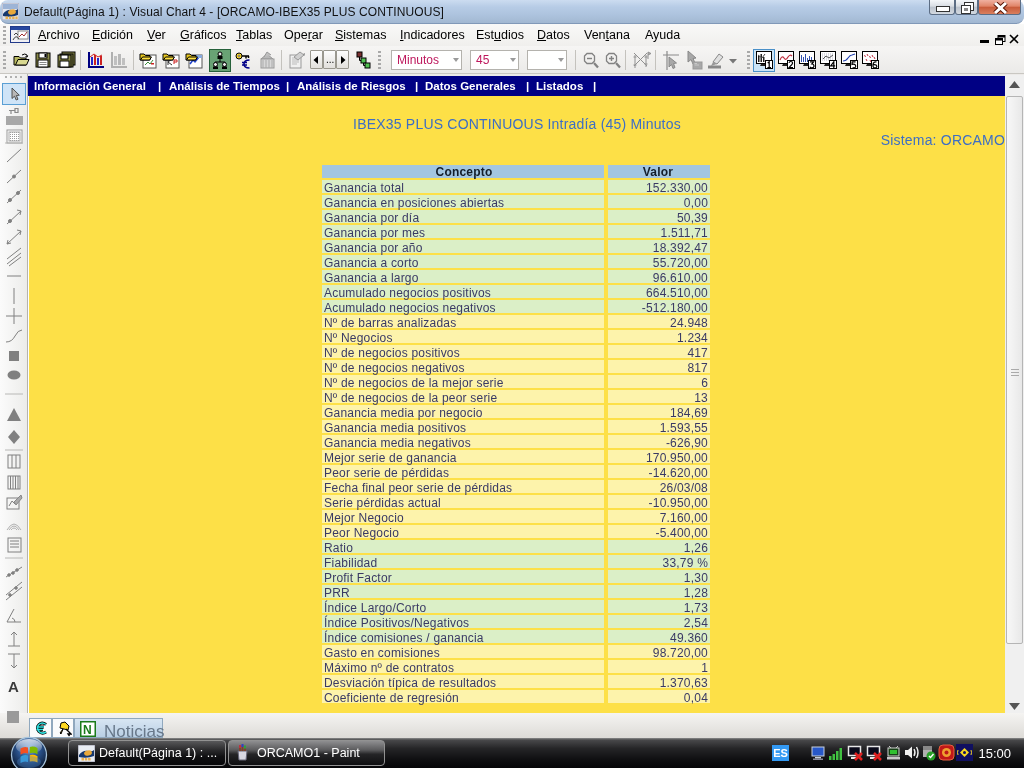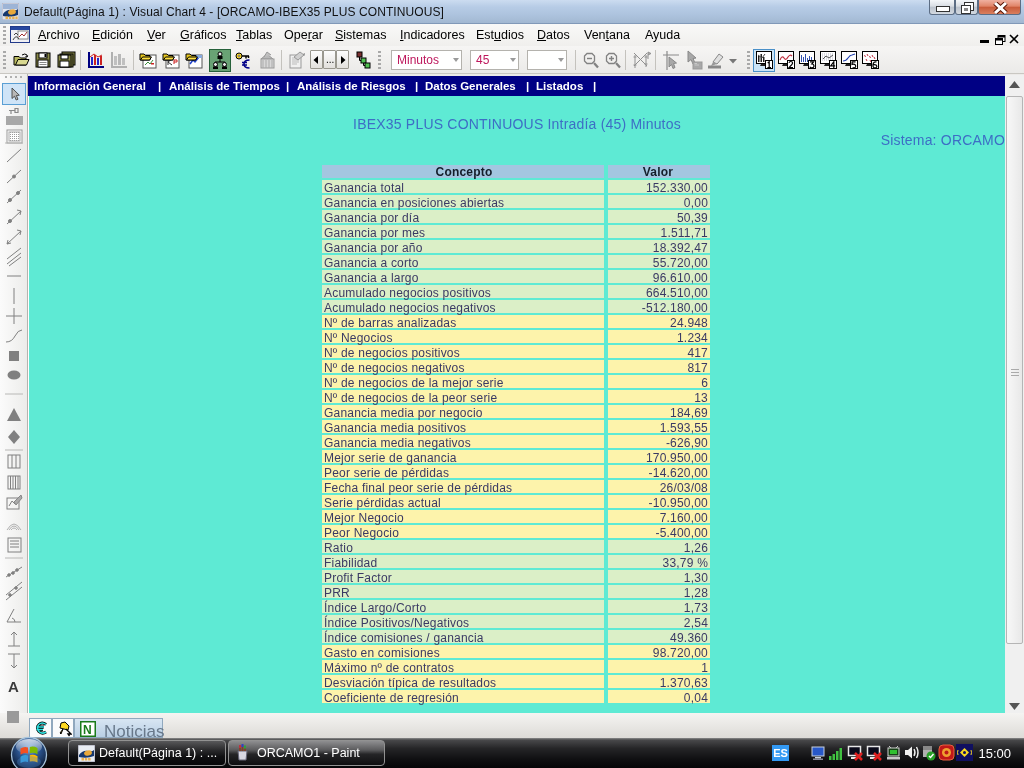--- a/index.html
+++ b/index.html
@@ -4,21 +4,21 @@
 <style>
 * { margin:0; padding:0; box-sizing:border-box; -webkit-font-smoothing:antialiased; }
 html,body { width:1024px; height:768px; overflow:hidden; background:#fff;
   font-family:"Liberation Sans", sans-serif; }
 #screen { position:absolute; top:0; left:0; width:1024px; height:768px; }
 .abs { position:absolute; }
 
 
 #titlebar { position:absolute; left:0; top:0; width:1024px; height:24px;
   background:linear-gradient(#ccdcf0 0%, #b7cce6 30%, #adc3de 65%, #a2b8d2 100%);
-  border-bottom:1px solid #8199b8; }
+  border-bottom:1px solid #8199b8;border-radius:8px; }
 #titletext { position:absolute; left:24px; top:5px; font-size:12px; color:#111;
   letter-spacing:0.1px; }
 
 .wbtn { position:absolute; top:0; height:15px; border:1px solid #5c6d84; border-top:none;
   background:linear-gradient(#f5f7f9 0%, #d8dde3 45%, #bcc3cd 50%, #d3d9e0 100%); }
 .wbtn.close { background:linear-gradient(#f0b0a0 0%, #e08468 45%, #c85a3a 50%, #d97f5e 100%); }
 
 
 #menubar { position:absolute; left:0; top:24px; width:1024px; height:22px;
   background:linear-gradient(#f9f9f8, #f0efed); font-size:12.5px; color:#000; }
@@ -38,21 +38,21 @@
 
 
 #navbar { position:absolute; left:28px; top:76px; width:977px; height:20px; background:#000084; }
 #navbar span { position:absolute; top:4px; color:#fff; font-weight:bold; font-size:11.5px; }
 
 
 #sidebar { position:absolute; left:0; top:74px; width:28px; height:664px;
   background:linear-gradient(90deg, #fbfbfb, #ececea); border-right:1px solid #b5b3ae; }
 
 
-#content { position:absolute; left:29px; top:96px; width:976px; height:617px; background:#5eead4; overflow:hidden; }
+#content { position:absolute; left:29px; top:96px; width:976px; height:617px; background:#fde047; overflow:hidden; }
 #ctitle { position:absolute; left:0; top:20px; width:976px; text-align:center;
   color:#3d6ec5; font-size:14px; letter-spacing:0.2px; }
 #ctitle2 { position:absolute; left:0; top:36px; width:976px; text-align:right;
   color:#3d6ec5; font-size:14px; letter-spacing:0.2px; }
 
 
 #rtable { position:absolute; left:293px; top:69px;  }
 .trow { position:relative; width:388px; height:15px;padding-left:34px; }
 .c1 { position:absolute; left:0; top:0; width:282px; height:13px;
   font-size:12px; line-height:17px; color:#3a3a64; padding-left:2px; letter-spacing:0.2px; }

